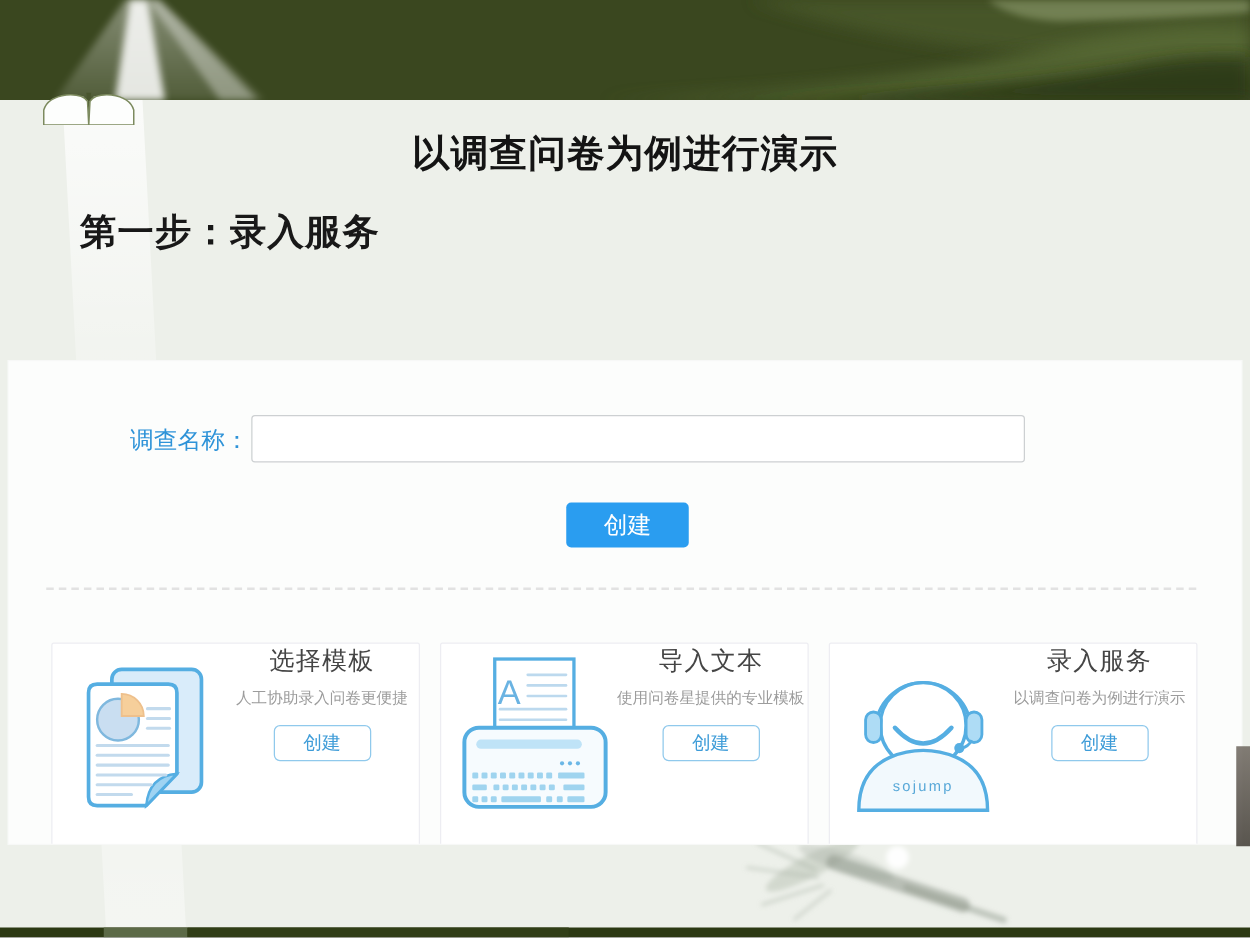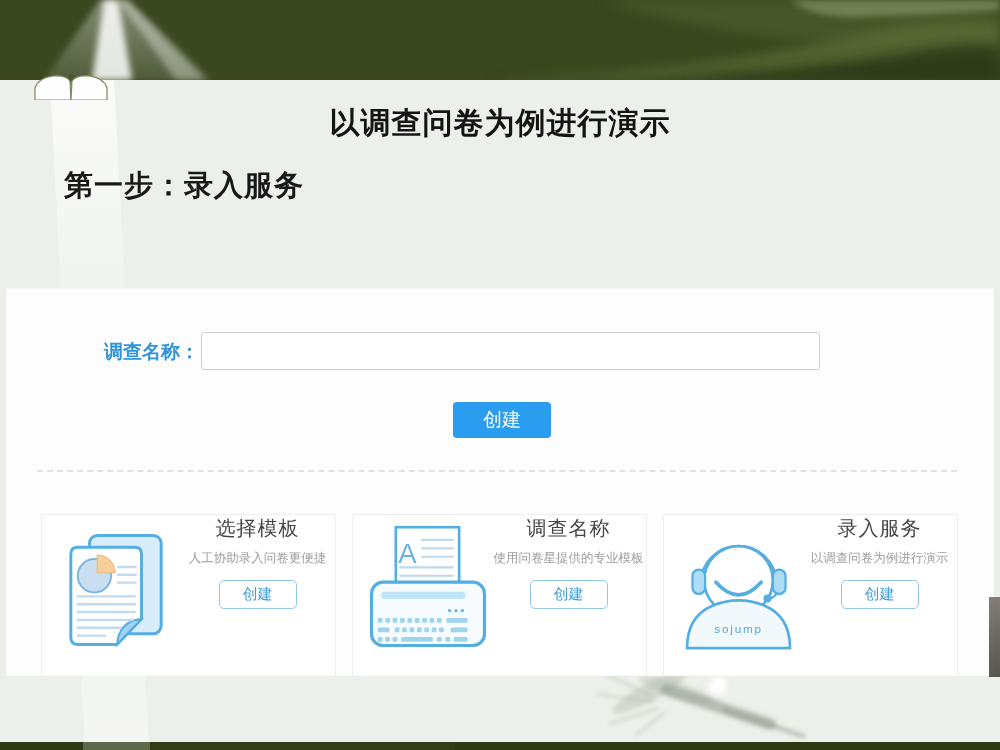--- a/index.html
+++ b/index.html
@@ -30,21 +30,21 @@
     font-size:29px;font-weight:bold;color:#181818;letter-spacing:1px;
   }
   
   .panel{
     position:absolute;left:6px;top:288px;width:988px;height:388px;z-index:2;
     background:#fcfdfc;border:1px solid rgba(0,0,0,.02);box-sizing:border-box;
     overflow:hidden;
   }
   .name-label{
     position:absolute;left:86px;top:50px;width:106px;text-align:right;
-    font-size:19px;font-weight:bold;color:#2e93d8;
+    font-size:19px;font-weight:normal;color:#2e93d8;
   }
   .name-input{
     position:absolute;left:194px;top:43px;width:601px;height:36px;
     border:1px solid #cdd0d2;border-radius:3px;background:#fff;
     font-size:16px;padding:0 8px;box-sizing:content-box;outline:none;color:#333;
   }
   .create-primary{
     position:absolute;left:446px;top:113px;width:98px;height:36px;
     background:#2a9df0;border:none;border-radius:4px;color:#fff;font-size:19px;
     cursor:pointer;font-family:inherit;
@@ -197,21 +197,21 @@
           <rect x="10" y="108" width="4.5" height="4.5" rx="1"></rect>
             <rect x="17" y="108" width="4.5" height="4.5" rx="1"></rect>
           <rect x="24" y="108" width="4.5" height="4.5" rx="1"></rect>
             <rect x="32" y="108" width="30" height="4.5" rx="1"></rect>
           <rect x="66" y="108" width="4.5" height="4.5" rx="1"></rect>
             <rect x="74" y="108" width="4.5" height="4.5" rx="1"></rect>
           <rect x="82" y="108" width="13" height="4.5" rx="1"></rect>
         </g>
       </svg>
       <div class="card-body">
-        <div class="card-title">调查名称</div>
+        <div class="card-title">导入文本</div>
         <div class="card-sub">使用问卷星提供的专业模板</div>
         <button class="create-outline">创建</button>
       </div>
     </div>
 
     <div class="card c3">
       <svg class="card-icon" viewBox="0 0 135 135">
         <path d="M25,62 A42,42 0 1 1 109,62" fill="none" stroke="#55aee2" stroke-width="3"></path>
         <circle cx="67" cy="58" r="38" fill="#ffffff" stroke="#55aee2" stroke-width="3"></circle>
         <rect x="16" y="46" width="14" height="27" rx="7" fill="#aedcf5" stroke="#55aee2" stroke-width="2.5"></rect>

